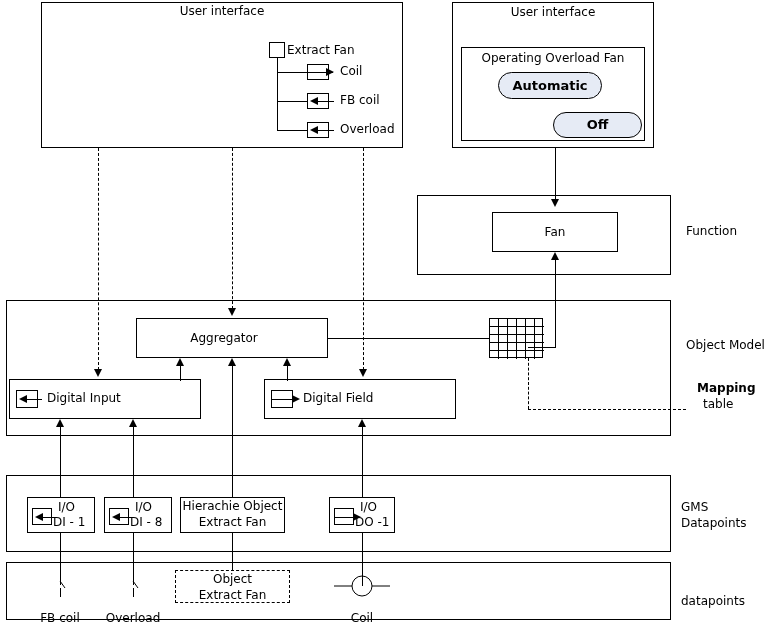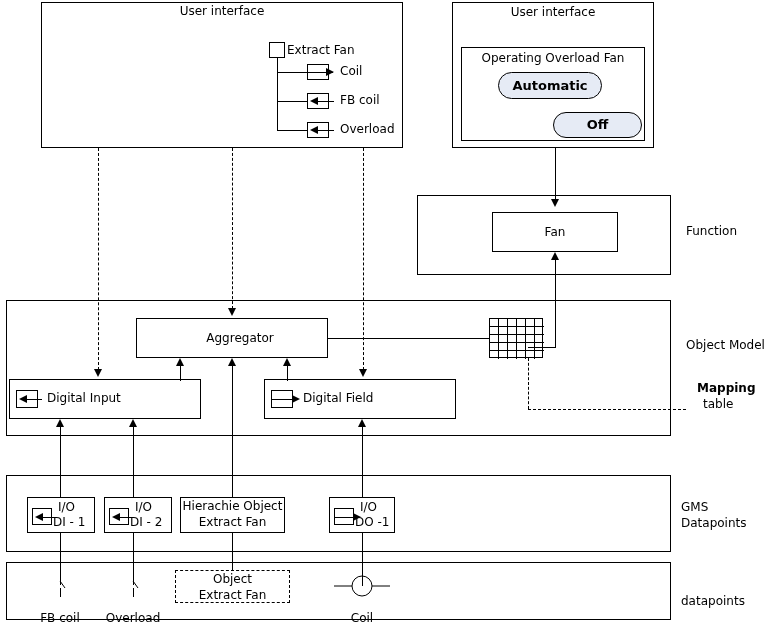--- a/index.html
+++ b/index.html
@@ -82,21 +82,21 @@
   <div class="vline" style="left:555px;top:258px;height:90px;"></div>
   <div class="arrow-u" style="left:551px;top:252px;"></div>
   <div class="hline" style="left:528px;top:347px;width:28px;"></div>
 
   <div class="box" style="left:6px;top:300px;width:665px;height:136px;"></div>
   <div class="lbl" style="left:686px;top:338px;">Object Model</div>
   <div class="lbl" style="left:697px;top:381px;font-weight:bold;">Mapping</div>
   <div class="lbl" style="left:703px;top:397px;">table</div>
 
   <div class="box" style="left:136px;top:318px;width:192px;height:40px;"></div>
-  <div class="ctr" style="left:144px;top:331px;width:192px;">Aggregator</div>
+  <div class="ctr" style="left:128px;top:331px;width:192px;">Aggregator</div>
 
   <div class="hline" style="left:328px;top:338px;width:162px;"></div>
 
   <div id="mapping-grid" class="box" style="left:489px;top:318px;width:54px;height:40px;border-right:1px solid #000;">
       <div class="grid-cell" style="left: 0px; top: 0px; width: 9px; height: 8px;"></div>
       <div class="grid-cell" style="left: 9px; top: 0px; width: 9px; height: 8px;"></div>
       <div class="grid-cell" style="left: 18px; top: 0px; width: 9px; height: 8px;"></div>
       <div class="grid-cell" style="left: 27px; top: 0px; width: 9px; height: 8px;"></div>
       <div class="grid-cell" style="left: 36px; top: 0px; width: 9px; height: 8px;"></div>
       <div class="grid-cell" style="left: 45px; top: 0px; width: 9px; height: 8px; border-right: none;"></div>
@@ -177,21 +177,21 @@
   <div class="hline" style="left:38px;top:517px;width:18px;"></div>
   <div class="arrow-l" style="left:35px;top:513px;"></div>
   <div class="lbl" style="left:58px;top:500px;">I/O</div>
   <div class="lbl" style="left:53px;top:515px;">DI - 1</div>
 
   <div class="box" style="left:104px;top:497px;width:68px;height:36px;"></div>
   <div class="iobox" style="left:109px;top:508px;width:20px;height:17px;"></div>
   <div class="hline" style="left:115px;top:517px;width:18px;"></div>
   <div class="arrow-l" style="left:112px;top:513px;"></div>
   <div class="lbl" style="left:135px;top:500px;">I/O</div>
-  <div class="lbl" style="left:130px;top:515px;">DI - 2</div>
+  <div class="lbl" style="left:130px;top:515px;">DI - 8</div>
 
   <div class="box" style="left:180px;top:497px;width:105px;height:36px;"></div>
   <div class="ctr" style="left:180px;top:499px;width:105px;">Hierachie Object</div>
   <div class="ctr" style="left:180px;top:515px;width:105px;">Extract Fan</div>
 
   <div class="box" style="left:329px;top:497px;width:66px;height:36px;"></div>
   <div class="iobox" style="left:334px;top:508px;width:20px;height:17px;"></div>
   <div class="hline" style="left:334px;top:517px;width:24px;"></div>
   <div class="arrow-r" style="left:353px;top:513px;"></div>
   <div class="lbl" style="left:360px;top:500px;">I/O</div>

